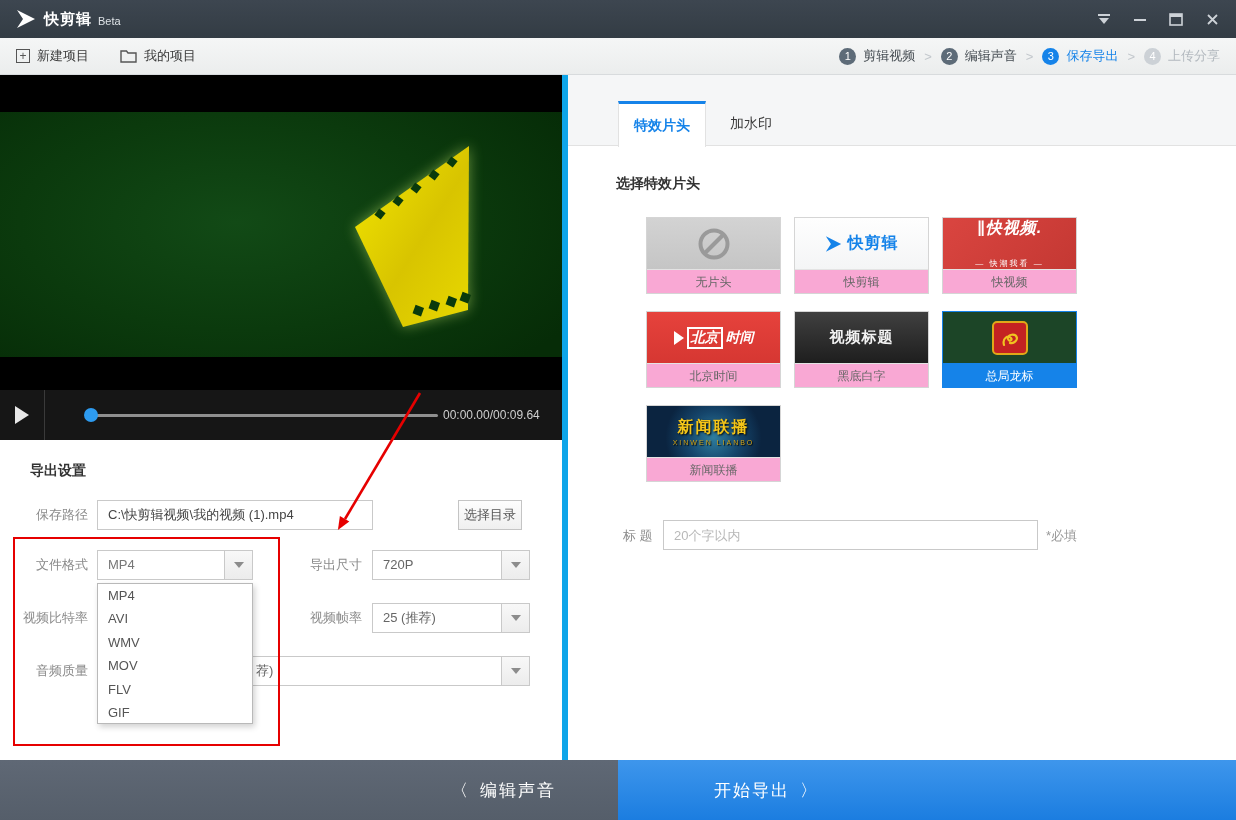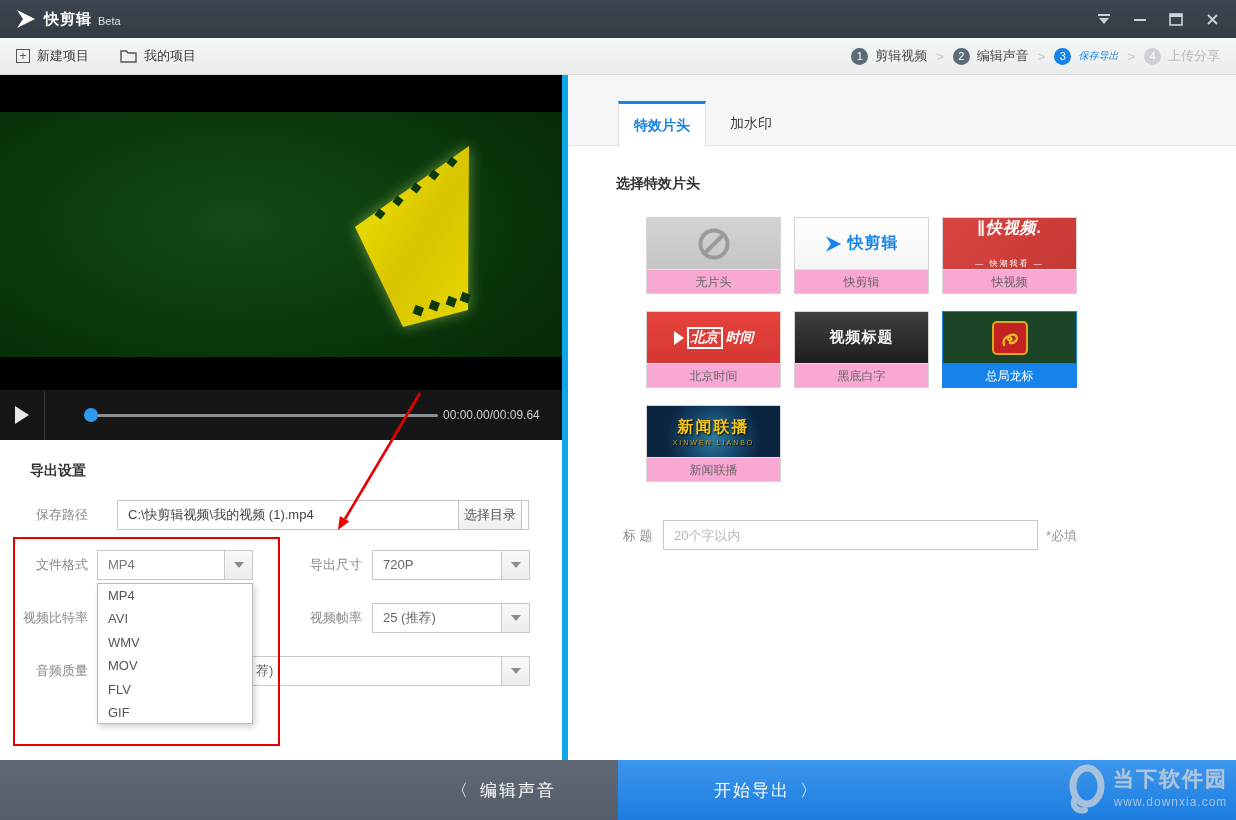--- a/index.html
+++ b/index.html
@@ -29,21 +29,21 @@
   .folder-svg { display:block; }
 
   
   .steps { position:absolute; right:16px; top:0; height:36px; display:flex; align-items:center; gap:9px; }
   .step { display:flex; align-items:center; gap:7px; cursor:pointer; }
   .step-circle { width:17px; height:17px; border-radius:50%; color:#fff; font-size:11px;
     display:flex; align-items:center; justify-content:center; }
   .step.done .step-circle { background:#5d6b78; }
   .step.done .step-label { color:#454c52; font-size:13px; }
   .step.active .step-circle { background:#1583e9; }
-  .step.active .step-label { color:#1583e9; font-size:10px;font-style:italic; }
+  .step.active .step-label { color:#1583e9; font-size:13px; }
   .step.disabled .step-circle { background:#ccd1d6; }
   .step.disabled .step-label { color:#b3b9bf; font-size:13px; }
   .step-sep { color:#c2c7cc; font-size:13px; }
 
   
   .left-panel { position:absolute; left:0; top:75px; width:562px; height:685px; background:#fff; }
   .preview { position:absolute; left:0; top:0; width:562px; height:315px; background:#000; }
   .preview-green { position:absolute; left:0; top:37px; width:562px; height:245px;
     background:radial-gradient(ellipse 70% 80% at 42% 45%, #124a16 0%, #0b3a0d 55%, #062c07 100%); }
   .film-svg { position:absolute; right:80px; top:20px; filter:drop-shadow(0 0 7px rgba(220,255,120,.45)); }
@@ -253,21 +253,21 @@
       <div class="progress-track">
         <div class="progress-handle"></div>
       </div>
       <span class="time-display">00:00.00/00:09.64</span>
     </div>
 
     <div class="settings">
       <div class="settings-heading">导出设置</div>
 
       <div class="form-label" style="left:0;top:60px;width:88px;">保存路径</div>
-      <input class="text-input" style="left: 97px; top: 60px; width: 412px; margin-left: 20px;" value="C:\快剪辑视频\我的视频 (1).mp4">
+      <input class="text-input" style="left: 97px; top: 60px; width: 276px;" value="C:\快剪辑视频\我的视频 (1).mp4">
       <div class="btn-light" style="left:458px;top:60px;width:64px;">选择目录</div>
 
       <div class="form-label" style="left:0;top:110px;width:88px;">文件格式</div>
       <div class="sel" style="left:97px;top:110px;width:156px;">
         <span class="sel-val">MP4</span>
         <span class="arrow-box">
             <span class="tri-down"></span>
           </span>
       </div>
       <div class="form-label" style="left:280px;top:110px;width:82px;">导出尺寸</div>
@@ -396,24 +396,14 @@
       </span>
     </div>
     <div class="bb-blue">
       <span class="bb-text">
         <span>开始导出</span>
         <span>〉</span>
       </span>
     </div>
   </div>
 
-  <div class="watermark">
-    <svg width="42" height="54" viewBox="0 0 42 54">
-      <ellipse cx="22" cy="26" rx="14" ry="18" fill="none" stroke="#cfd4d9" stroke-width="7"></ellipse>
-      <path d="M10 38 C6 46 12 52 20 50" fill="none" stroke="#cfd4d9" stroke-width="6" stroke-linecap="round"></path>
-    </svg>
-    <div class="wm-texts">
-      <span class="wm-name">当下软件园</span>
-      <span class="wm-url">www.downxia.com</span>
-    </div>
-  </div>
 
 </div>
 
 </body></html>

